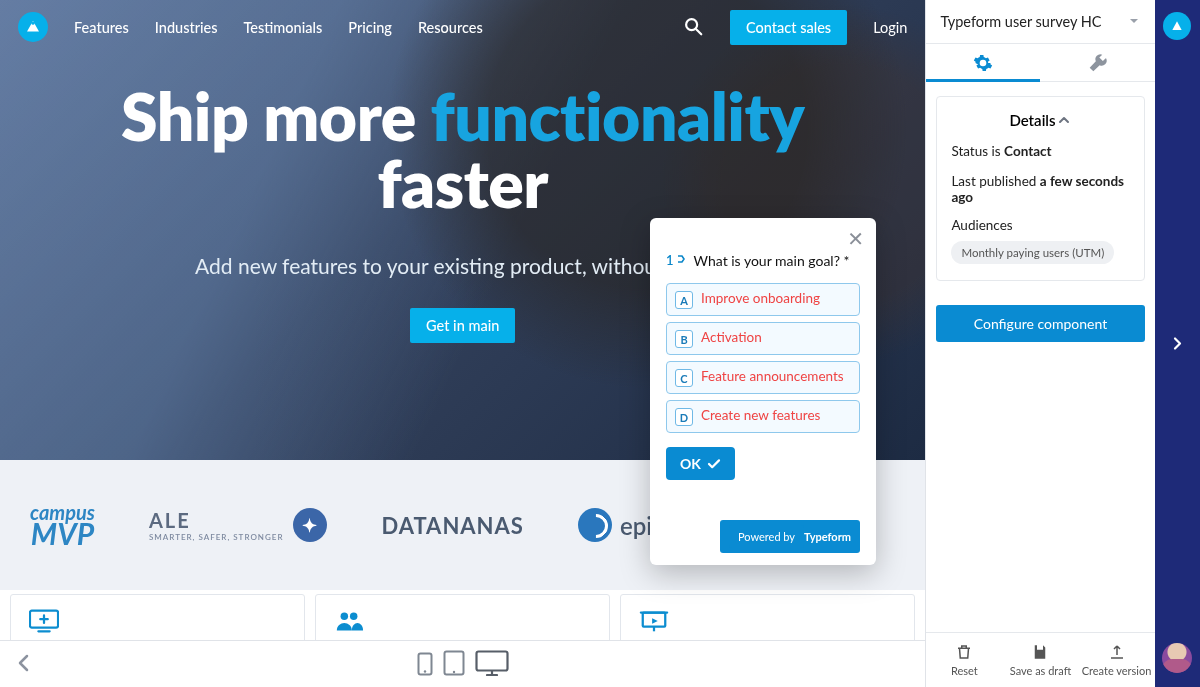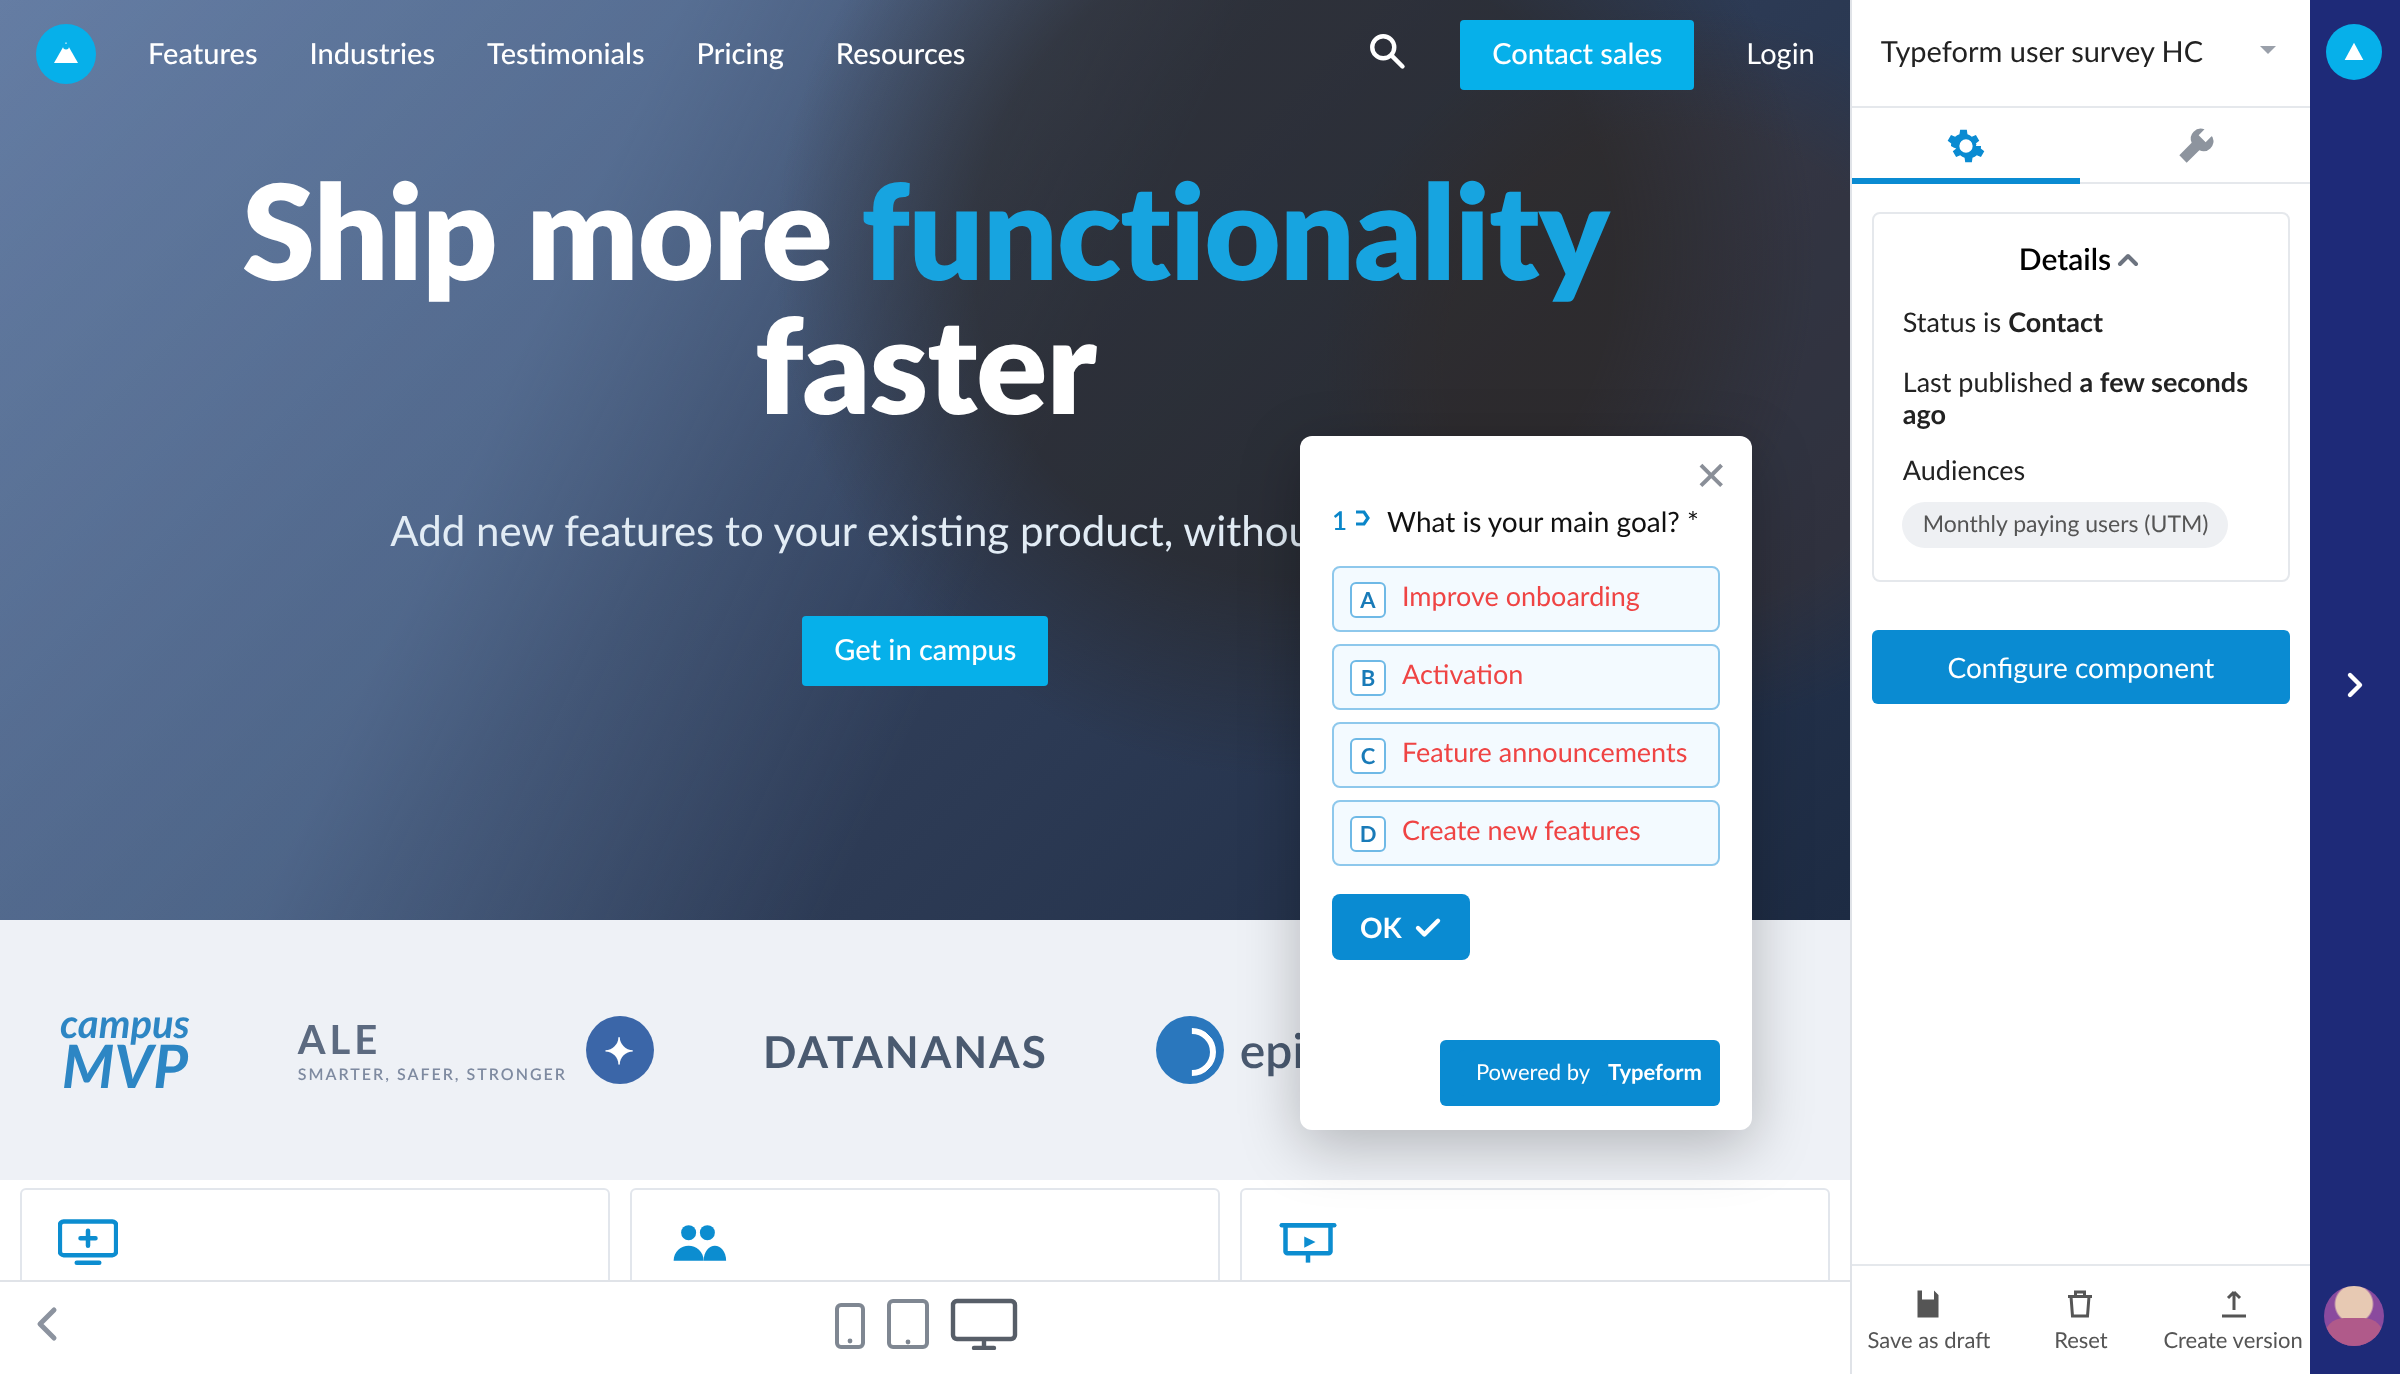--- a/index.html
+++ b/index.html
@@ -56,21 +56,21 @@
 .powered span { display:inline-block; background:#0a8bd2; color:#fff; font-size:11px; padding:5px 9px; border-radius:3px; }
 .powered b { font-weight:700; }
 
 .preview-bar { position:absolute; left:0; right:0; bottom:0; height:47px; background:#fff; border-top:1px solid #e0e3e8; display:flex; align-items:center; padding:0 14px; }
 .back-chevron { color:#8c939f; cursor:pointer; }
 .devices { position:absolute; left:50%; transform:translateX(-50%); display:flex; gap:10px; color:#7f8792; align-items:flex-end; }
 .devices .dev { cursor:pointer; }
 .devices .dev.active { color:#575e68; }
 
 .panel { width:252px; height:687px; border-left:1px solid #e0e3e8; display:flex; flex-direction:column; background:#fff; }
-.panel-head { height:54px; border-bottom:1px solid #e5e8ec; display:flex; align-items:center; padding:0 14px; gap:8px; }
+.panel-head { height:44px; border-bottom:1px solid #e5e8ec; display:flex; align-items:center; padding:0 14px; gap:8px; }
 .panel-head .title { flex:1; font-size:14.5px; color:#222; }
 .panel-head .dd { color:#9aa0aa; cursor:pointer; }
 .tabs { height:38px; display:flex; border-bottom:1px solid #e5e8ec; }
 .tab { flex:1; display:flex; align-items:center; justify-content:center; color:#8d949e; cursor:pointer; position:relative; }
 .tab.active { color:#0a8bd2; }
 .tab.active::after { content:""; position:absolute; left:0; right:0; bottom:-1px; height:3px; background:#0a8bd2; }
 .details-card { margin:14px 10px; border:1px solid #e5e8ec; border-radius:4px; padding:14px 14px 16px 14px; }
 .details-card h3 { font-size:15px; font-weight:600; display:flex; justify-content:center; align-items:center; cursor:pointer; }
 .details-card h3 svg { color:#6d7480; }
 .drow { font-size:13.5px; color:#222; margin-top:14px; }
@@ -118,21 +118,21 @@
           </span>
           <button class="btn-primary">Contact sales</button>
           <span class="login">Login</span>
         </div>
         <div class="hero-content">
           <h1>
             <span>Ship more </span><span class="accent">functionality</span><br>
             <span>faster</span>
           </h1>
           <div class="sub">Add new features to your existing product, without distrac</div>
-          <div class="cta"><button class="btn-primary">Get in campus</button></div>
+          <div class="cta"><button class="btn-primary">Get in main</button></div>
         </div>
       </div>
 
       <div class="logo-strip">
         <div class="client campus">
           <span>campus</span>
             <span class="mvp">MVP</span>
         </div>
         <div class="client ale">
           <div>
@@ -284,29 +284,29 @@
       <span class="chip">Monthly paying users (UTM)</span>
     </div>
 
     <button class="config-btn">Configure component</button>
 
     <div class="grow"></div>
 
     <div class="panel-actions">
       <div class="pact">
         <svg width="18" height="18" viewBox="0 0 24 24">
-            <path fill="#555" d="M5 3h11l3 3v15H5zM8 3v6h8V3zM7 14h10v6H7z"></path>
-          </svg>
-        <span>Save as draft</span>
+            <path fill="none" stroke="#555" stroke-width="2" d="M4 7h16M9 7V4h6v3M6 7l1 13h10l1-13"></path>
+          </svg>
+        <span>Reset</span>
       </div>
       <div class="pact">
         <svg width="18" height="18" viewBox="0 0 24 24">
-            <path fill="none" stroke="#555" stroke-width="2" d="M4 7h16M9 7V4h6v3M6 7l1 13h10l1-13"></path>
-          </svg>
-        <span>Reset</span>
+            <path fill="#555" d="M5 3h11l3 3v15H5zM8 3v6h8V3zM7 14h10v6H7z"></path>
+          </svg>
+        <span>Save as draft</span>
       </div>
       <div class="pact">
         <svg width="18" height="18" viewBox="0 0 24 24">
             <path fill="none" stroke="#555" stroke-width="2" d="M12 16V4m0 0l-4 4m4-4l4 4M4 20h16"></path>
           </svg>
         <span>Create version</span>
       </div>
     </div>
   </div>
 

